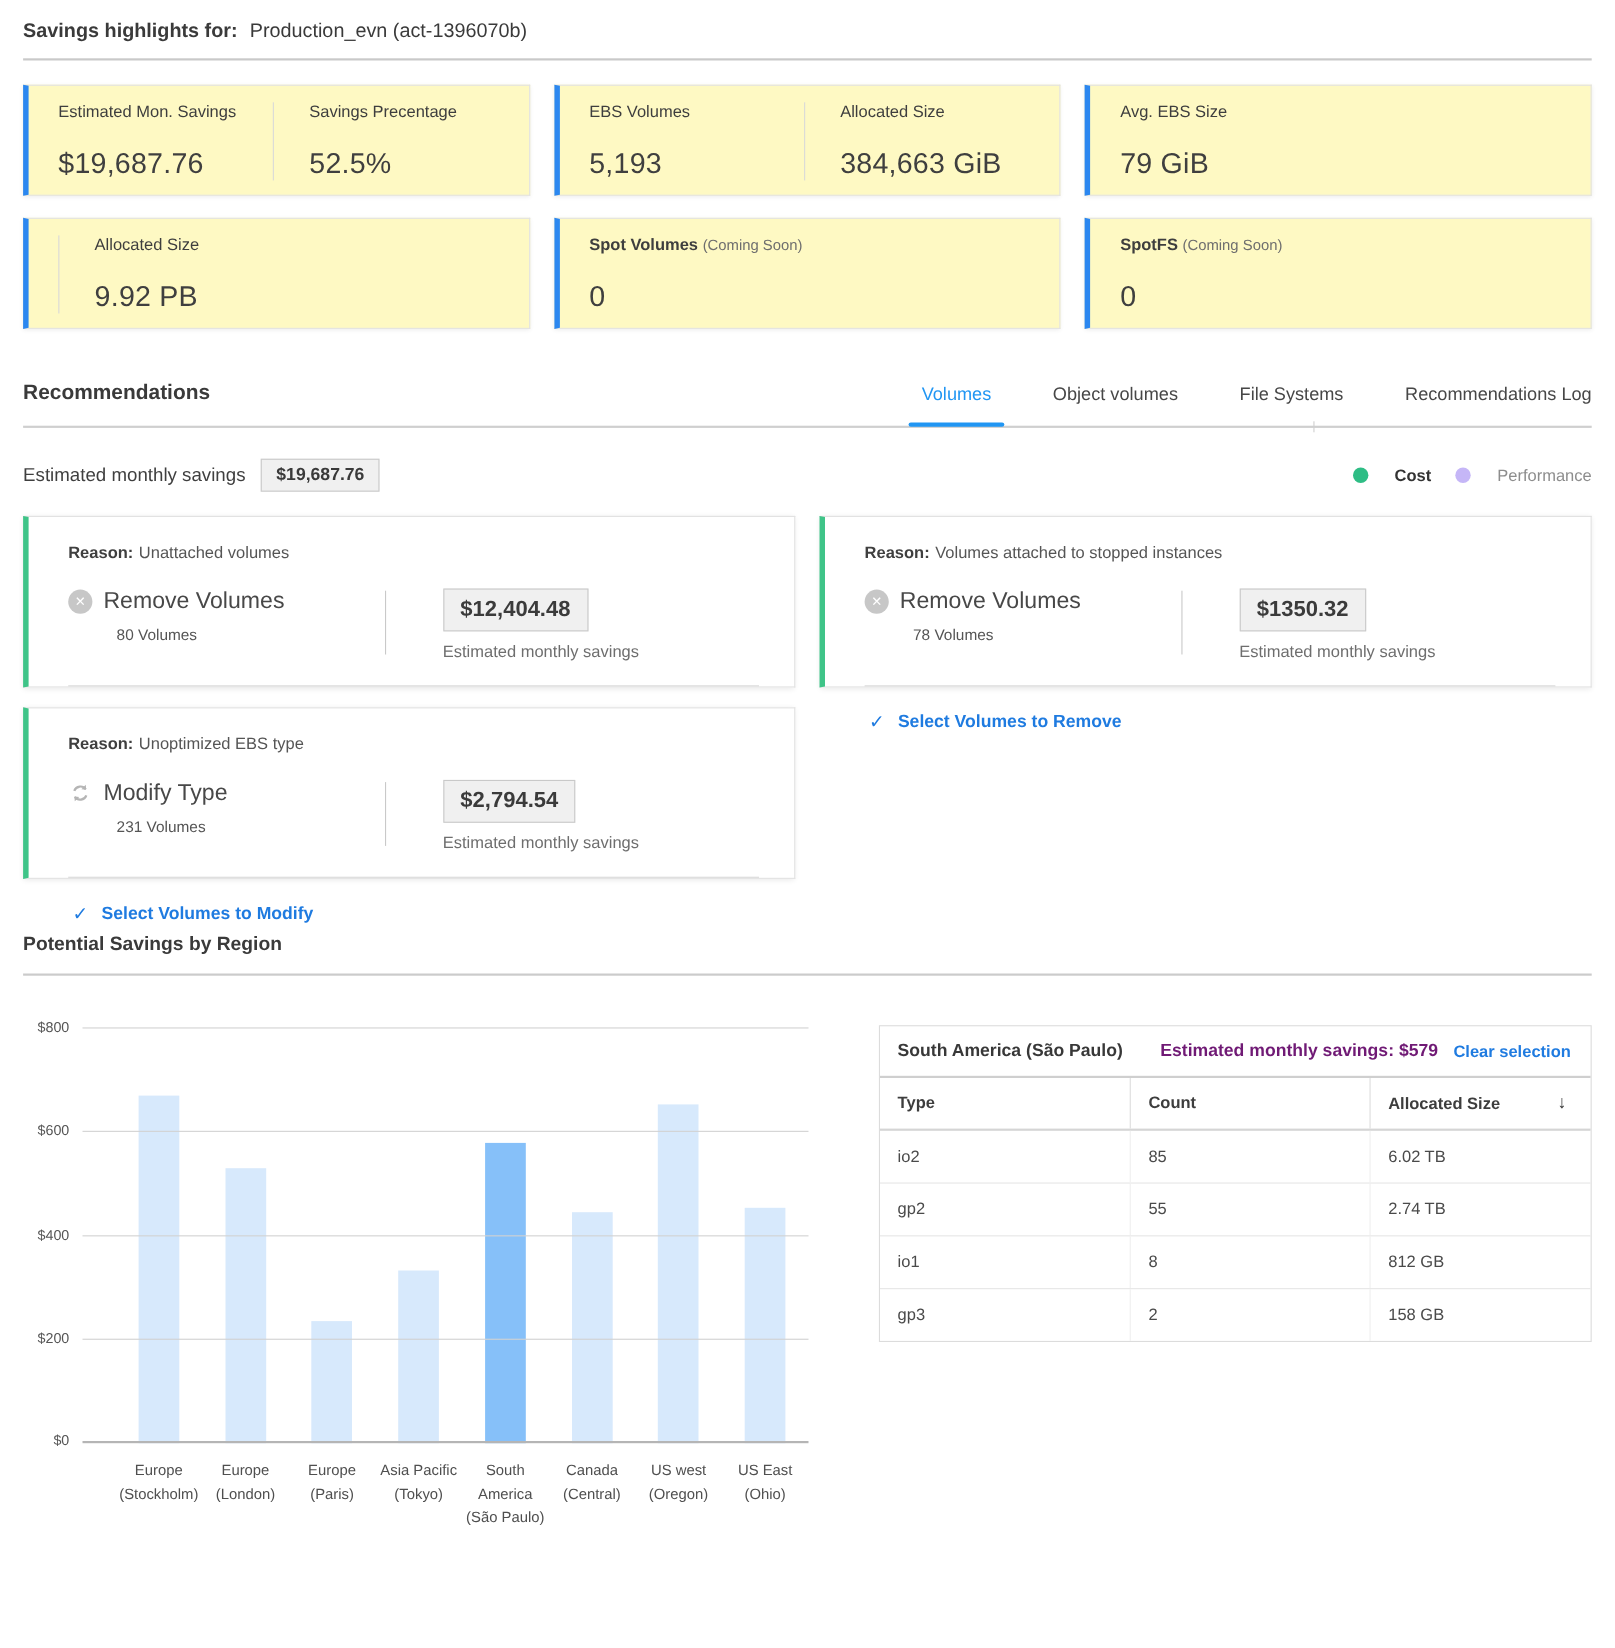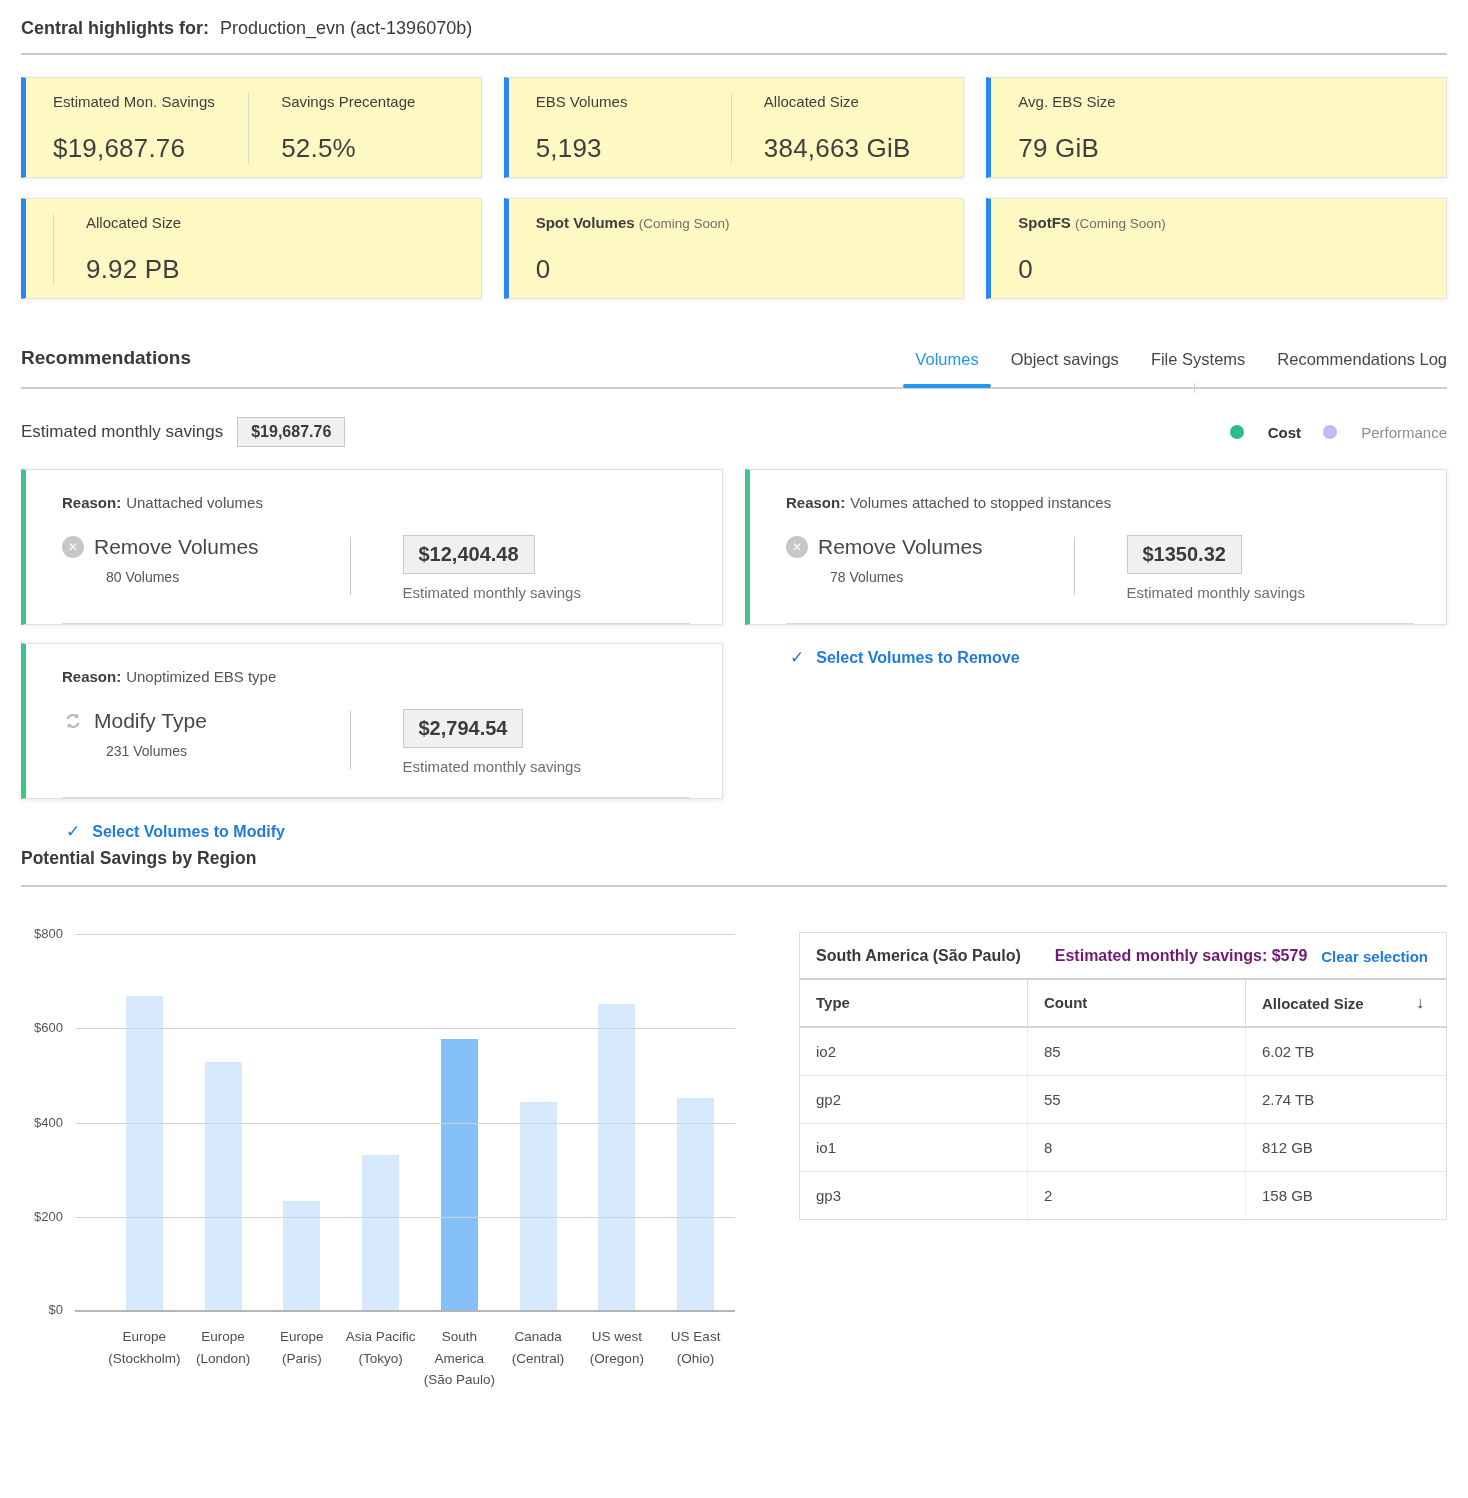--- a/index.html
+++ b/index.html
@@ -30,21 +30,21 @@
   .stat-col { display: flex; flex-direction: column; justify-content: space-between; flex: 1; }
   .stat-col.second { border-left: 1px solid #d9d9d9; padding-left: 32px; flex: 0.92; }
   .stat-label { font-size: 15px; color: #3e3e3e; }
   .stat-label .suffix { font-weight: 400; color: #6e6e6e; font-size: 13.5px; }
   .stat-label.strong { font-weight: 700; }
   .stat-value { font-size: 26px; color: #3f3f3f; letter-spacing: .2px; }
 
   
   .rec-header { margin-top: 48px; display: flex; align-items: flex-end; position: relative; }
   .rec-heading { font-size: 19px; font-weight: 700; color: #3a3a3a; padding-bottom: 18px; }
-  .tabs { margin-left: auto; display: flex; gap: 32px; }
+  .tabs { margin-left: auto; display: flex; gap: 56px; }
   .tab { font-size: 16.5px; color: #474747; padding-bottom: 18px; position: relative; cursor: pointer; }
   .tab.active { color: #2196f3; }
   .tab.active::after {
     content: ""; position: absolute; left: -12px; right: -12px; bottom: -1px;
     height: 4px; background: #2196f3; border-radius: 3px; z-index: 2;
   }
   .tabs-rule { height: 2px; background: #cfcfcf; position: relative; }
   .tabs-rule .tick { position: absolute; right: 252px; top: -4px; width: 1px; height: 10px; background: #cfcfcf; }
 
   .summary-row { margin-top: 28px; display: flex; align-items: center; }
@@ -132,21 +132,21 @@
   .tbl-body .tbl-row:last-child { border-bottom: none; }
   .tbl-body .cell { padding: 15px 16px; font-size: 15px; color: #4a4a4a; }
   .tbl-body .cell.c2, .tbl-body .cell.c3 { border-left: 1px solid #efefef; }
 </style>
 </head>
 <body>
 
 <div class="page">
 
   <div class="page-title">
-    <span class="bold">Central highlights for:</span>
+    <span class="bold">Savings highlights for:</span>
     <span class="account">Production_evn (act-1396070b)</span>
   </div>
   <div class="title-rule"></div>
 
   <div class="stats-grid">
     <div class="stats-row">
       <div class="stat-card">
         <div class="stat-col">
           <div class="stat-label">Estimated Mon. Savings</div>
           <div class="stat-value">$19,687.76</div>
@@ -198,21 +198,21 @@
           <div class="stat-value">0</div>
         </div>
       </div>
     </div>
   </div>
 
   <div class="rec-header">
     <div class="rec-heading">Recommendations</div>
     <div class="tabs">
       <div class="tab active">Volumes</div>
-      <div class="tab">Object savings</div>
+      <div class="tab">Object volumes</div>
       <div class="tab">File Systems</div>
       <div class="tab">Recommendations Log</div>
     </div>
   </div>
   <div class="tabs-rule">
       <span class="tick"></span>
     </div>
 
   <div class="summary-row">
     <div class="summary-label">Estimated monthly savings</div>

